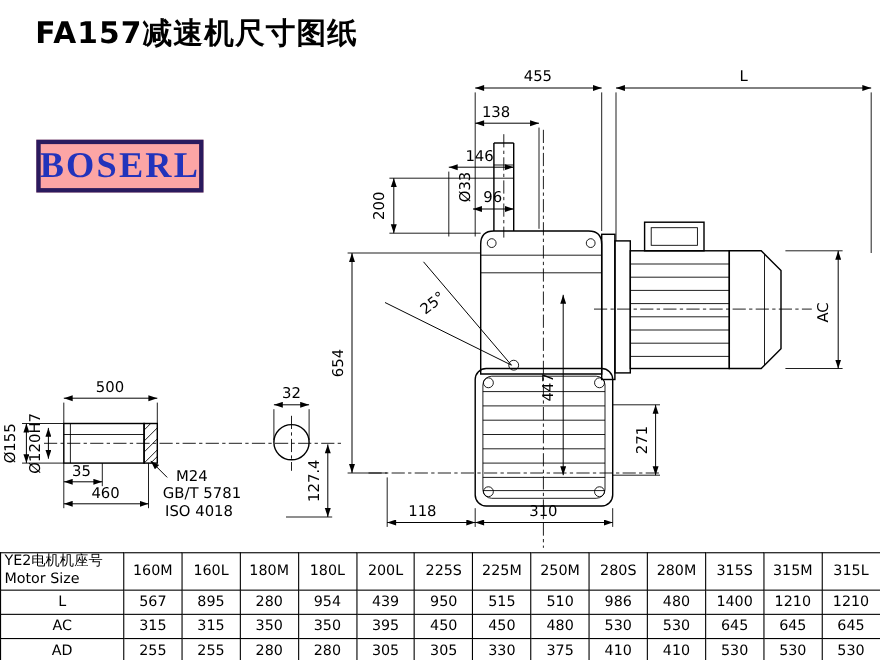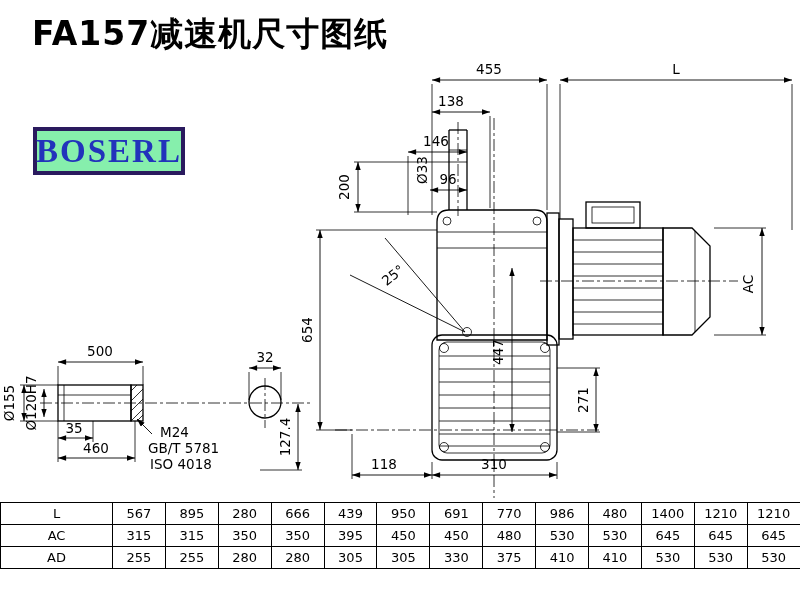--- a/index.html
+++ b/index.html
@@ -1,26 +1,26 @@
 <!DOCTYPE html>
 <html><head>
 <meta charset="utf-8">
 <style>
   html,body{margin:0;padding:0;}
   body{
     width:800px;height:600px;background:#ffffff;position:relative;overflow:hidden;
     font-family:"DejaVu Sans","Liberation Sans",sans-serif;color:#000;
   }
   .title{
-    position:absolute;left:32px;top:12px;font-size:33px;font-weight:bold;
+    position:absolute;left:32px;top:12px;font-size:27px;font-weight:bold;
     letter-spacing:1px;white-space:nowrap;
   }
   .logo-box{
     position:absolute;left:33px;top:127px;width:152px;height:48px;
-    border:4px solid #2a1a5e;background:#86efac;
+    border:4px solid #2a1a5e;background:#fca5a5;
     display:flex;align-items:center;justify-content:center;box-sizing:border-box;
   }
   .logo-text{
     font-family:"Liberation Serif","DejaVu Serif",serif;
     font-size:33px;font-weight:bold;color:#2233bb;letter-spacing:2px;line-height:1;
   }
   svg.drawing{position:absolute;left:0;top:0;}
   svg .o{stroke:#000;fill:none;stroke-width:1.3px;}
   svg .t{stroke:#000;fill:none;stroke-width:0.8px;}
   svg .d{stroke:#000;fill:none;stroke-width:0.9px;}
@@ -218,30 +218,49 @@
         <col class="cc">
         <col class="cc">
         <col class="cc">
         <col class="cc">
         <col class="cc">
         <col class="cc">
         <col class="cc">
         <col class="cc">
       </colgroup>
     <tbody>
+        <tr class="hdr">
+      <td class="mhead">
+        <div>YE2电机机座号</div>
+        <div>Motor Size</div>
+      </td>
+      <td>160M</td>
+      <td>160L</td>
+      <td>180M</td>
+      <td>180L</td>
+      <td>200L</td>
+      <td>225S</td>
+      <td>225M</td>
+      <td>250M</td>
+      <td>280S</td>
+      <td>280M</td>
+      <td>315S</td>
+      <td>315M</td>
+      <td>315L</td>
+    </tr>
     <tr>
       <td>L</td>
       <td>567</td>
       <td>895</td>
       <td>280</td>
-      <td>666</td>
+      <td>954</td>
       <td>439</td>
       <td>950</td>
-      <td>691</td>
-      <td>770</td>
+      <td>515</td>
+      <td>510</td>
       <td>986</td>
       <td>480</td>
       <td>1400</td>
       <td>1210</td>
       <td>1210</td>
     </tr>
     <tr>
       <td>AC</td>
       <td>315</td>
       <td>315</td>

